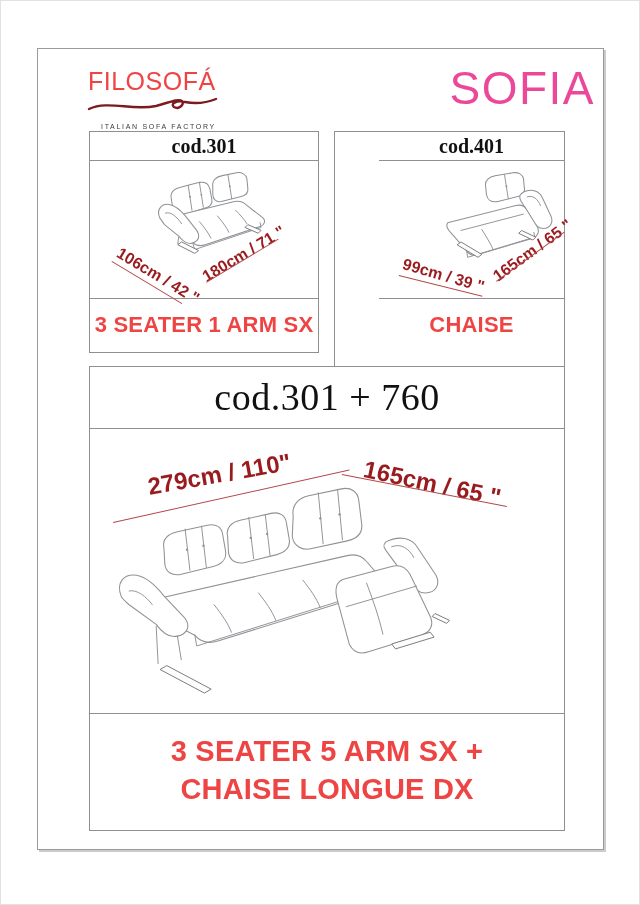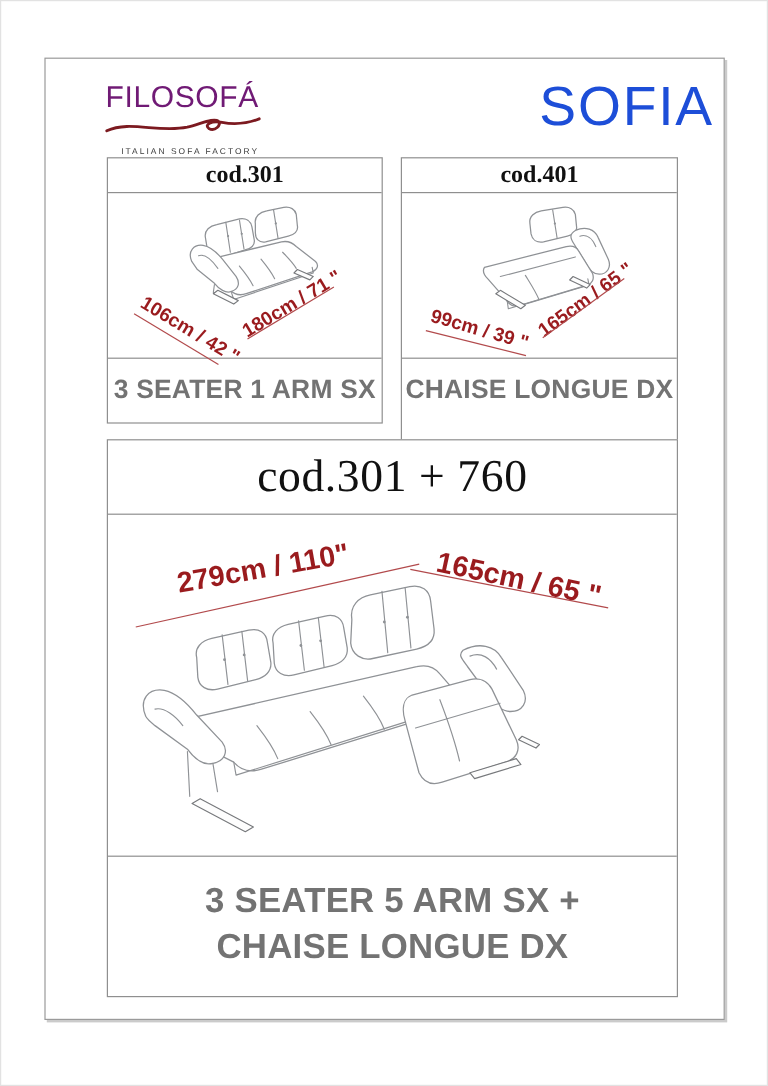--- a/index.html
+++ b/index.html
@@ -10,31 +10,31 @@
     overflow:hidden;
   }
   .page-edge { position:absolute; inset:0; border:1px solid #e2e2e2; pointer-events:none; }
   .frame {
     position:absolute; left:37px; top:48px; width:567px; height:802px;
     border:1px solid #9a9a9a; background:#fff;
     box-shadow:2px 2px 0 rgba(160,160,160,.55);
   }
   
   .brand { position:absolute; left:50px; top:18px; width:170px; }
-  .brand-name { font-size:25px; letter-spacing:.5px; color:#701a75; font-weight:400; }
+  .brand-name { font-size:25px; letter-spacing:.5px; color:#ef4444; font-weight:400; }
   .brand-swoosh { position:absolute; left:-2px; top:28px; }
   .brand-tagline { position:absolute; left:13px; top:56px; font-size:7px; letter-spacing:1.7px; color:#3a3a3a; white-space:nowrap; }
-  .page-title { position:absolute; right:8px; top:12px; font-size:46px; letter-spacing:1.5px; font-weight:400; color:#1d4ed8; }
+  .page-title { position:absolute; right:8px; top:12px; font-size:46px; letter-spacing:1.5px; font-weight:400; color:#ec4899; }
   
   .box { position:absolute; border:1px solid #8f8f8f; background:#fff; }
   .box-header { border-bottom:1px solid #8f8f8f; text-align:center; overflow:hidden;font-family:Liberation Serif, serif; }
   .box-body { position:relative; }
-  .box-label { border-top:1px solid #8f8f8f; text-align:center; font-weight:bold; color:#737373; }
+  .box-label { border-top:1px solid #8f8f8f; text-align:center; font-weight:bold; color:#ef4444; }
   #card-301 { left:51px; top:82px; width:230px; height:222px; }
-  #card-401 { left:296px; top:82px; width:231px; height:246px; }
+  #card-401 { left:296px; top:82px; width:231px; height:246px;padding-left:44px; }
   #card-301 .box-header, #card-401 .box-header { height:29px; line-height:28px; font-size:20px; font-weight:bold; }
   #card-301 .box-body, #card-401 .box-body { height:137px; }
   #card-301 .box-label, #card-401 .box-label { height:54px; line-height:52px; font-size:22px; letter-spacing:.2px; }
   #card-combo { left:51px; top:317px; width:476px; height:465px; }
   #card-combo .box-header { height:62px; line-height:60px; font-size:38px; font-weight:400; letter-spacing:.5px; }
   #card-combo .box-body { height:284px; }
   #card-combo .box-label { height:117px; font-size:29px; line-height:38px; padding-top:18px; letter-spacing:.2px; }
   
   .dim {
     position:absolute; color:#9a1b1e; font-weight:bold; white-space:nowrap;

